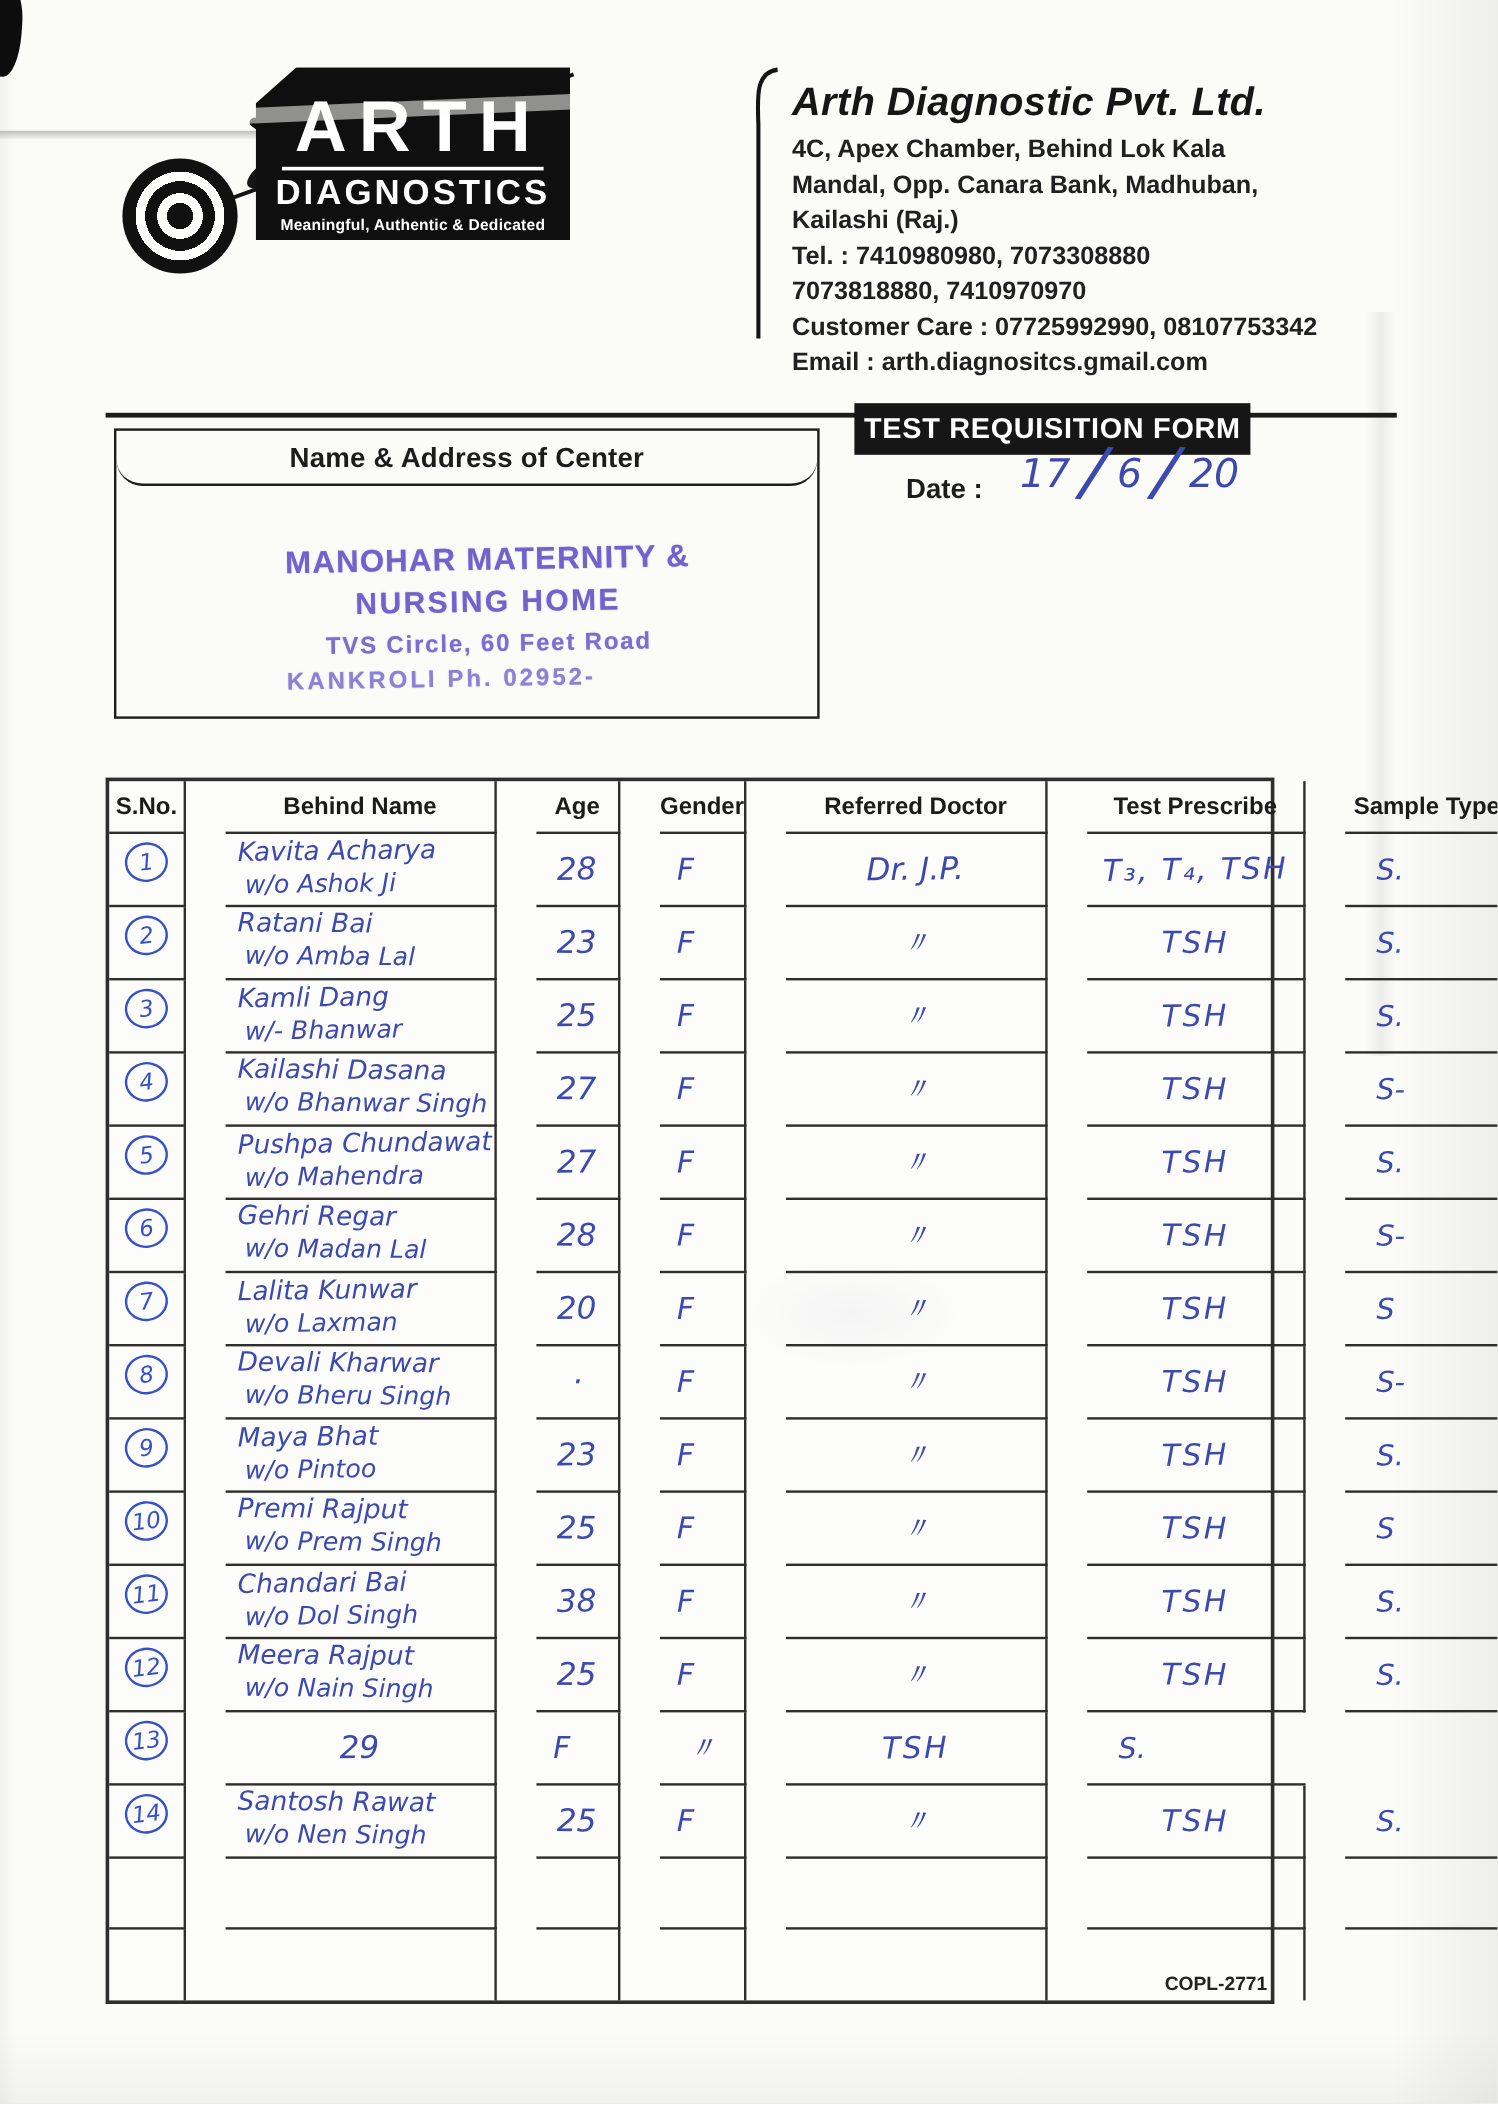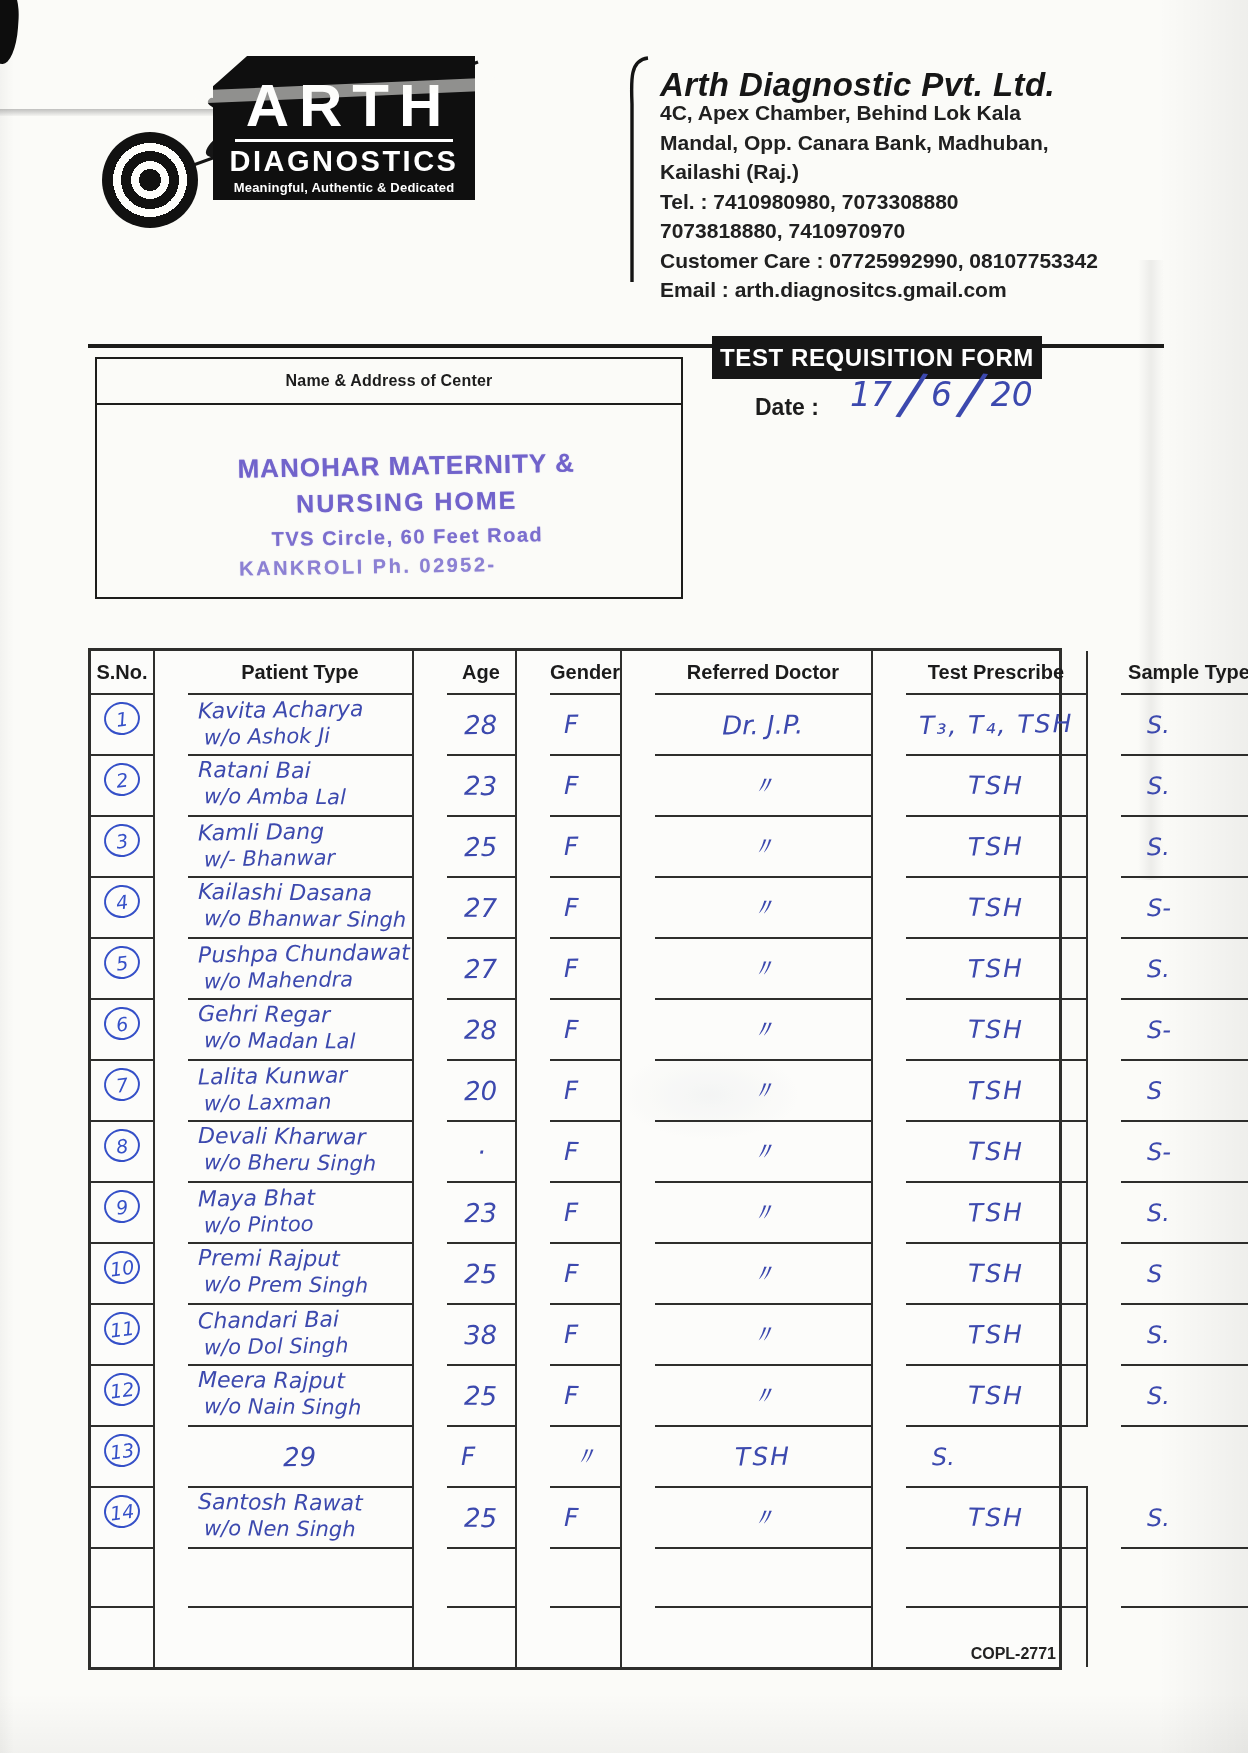--- a/index.html
+++ b/index.html
@@ -33,26 +33,26 @@
     display:flex;flex-direction:column;align-items:center;justify-content:flex-end;
     padding-bottom:5px;box-sizing:border-box;
   }
   .logo-word{color:#fff;font-weight:bold;font-size:60px;line-height:62px;letter-spacing:10px;margin-right:-10px;}
   .logo-underline{width:218px;height:3px;background:#fff;margin:2px 0 4px;}
   .logo-sub{color:#fff;font-weight:bold;font-size:29px;letter-spacing:2.5px;line-height:30px;}
   .logo-tagline{color:#fff;font-weight:bold;font-size:13px;letter-spacing:.2px;margin-top:4px;}
   .logo-crease{position:absolute;left:195px;top:84px;width:300px;height:13px;background:rgba(251,251,248,.55);transform:rotate(-2.5deg);}
   .brace-svg{position:absolute;left:618px;top:52px;width:42px;height:236px;}
   .company-name{position:absolute;left:660px;top:66px;font-size:33px;font-weight:bold;font-style:italic;letter-spacing:.4px;color:#161616;}
-  .company-address{position:absolute;left:660px;top:98px;font-size:21px;font-weight:bold;line-height:29.5px;color:#202020;}
+  .company-address{position:absolute;left:660px;top:110px;font-size:21px;font-weight:bold;line-height:29.5px;color:#202020;}
   
   .top-rule{position:absolute;left:88px;top:344px;width:1076px;height:4px;background:#1c1c1a;}
   
   .center-box{position:absolute;left:95px;top:357px;width:588px;height:242px;border:2.5px solid #1d1d1b;box-sizing:border-box;}
-  .center-box-title{height:44px;display:flex;align-items:center;justify-content:center;font-size:16px;font-weight:bold;border-bottom:2px solid #1d1d1b;letter-spacing:.2px;}
+  .center-box-title{height:44px;display:flex;align-items:center;justify-content:center;font-size:23px;font-weight:bold;border-bottom:2px solid #1d1d1b;letter-spacing:.2px;border-radius:22px;}
   .stamp{margin-top:46px;text-align:center;color:var(--stamp);transform:rotate(-1deg) translateX(18px);text-shadow:0 0 1px rgba(113,99,203,.65);}
   .stamp-l1{font-size:26px;font-weight:bold;letter-spacing:1px;}
   .stamp-l2{font-size:25px;font-weight:bold;letter-spacing:2px;margin-top:6px;}
   .stamp-l3{font-size:20px;font-weight:bold;letter-spacing:1.5px;margin-top:9px;opacity:.92;}
   .stamp-l4{font-size:20px;font-weight:bold;letter-spacing:2.5px;margin-top:6px;opacity:.8;transform:translateX(-40px);}
   
   .trf-box{position:absolute;left:712px;top:336px;width:330px;height:43px;background:#161616;display:flex;align-items:center;justify-content:center;}
   .trf-title{color:#fff;font-weight:bold;font-size:24px;letter-spacing:.6px;}
   .date-label{position:absolute;left:755px;top:394px;font-size:23px;font-weight:bold;}
   .date-hw{position:absolute;left:850px;top:368px;display:flex;align-items:flex-end;color:var(--ink);font-style:italic;}
@@ -144,21 +144,21 @@
     <span class="date-part hw">17</span>
     <span class="date-slash hw">/</span>
     <span class="date-part hw">6</span>
     <span class="date-slash hw">/</span>
     <span class="date-part hw">20</span>
   </div>
 
   <div class="req-table">
     <div class="t-head">
       <div class="c th">S.No.</div>
-      <div class="c th">Patient Type</div>
+      <div class="c th">Behind Name</div>
       <div class="c th">Age</div>
       <div class="c th">Gender</div>
       <div class="c th">Referred Doctor</div>
       <div class="c th">Test Prescribe</div>
       <div class="c th">Sample Type</div>
     </div>
     <div>
   <div class="t-row">
     <div class="c sno-cell">
       <span class="sno-circle hw">1</span>

